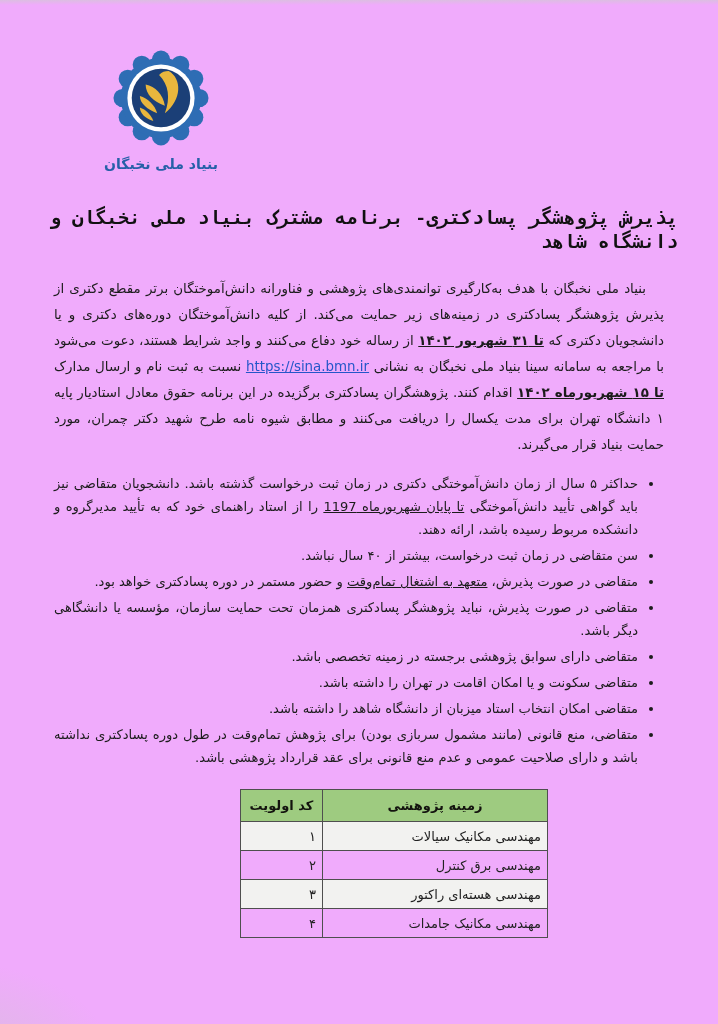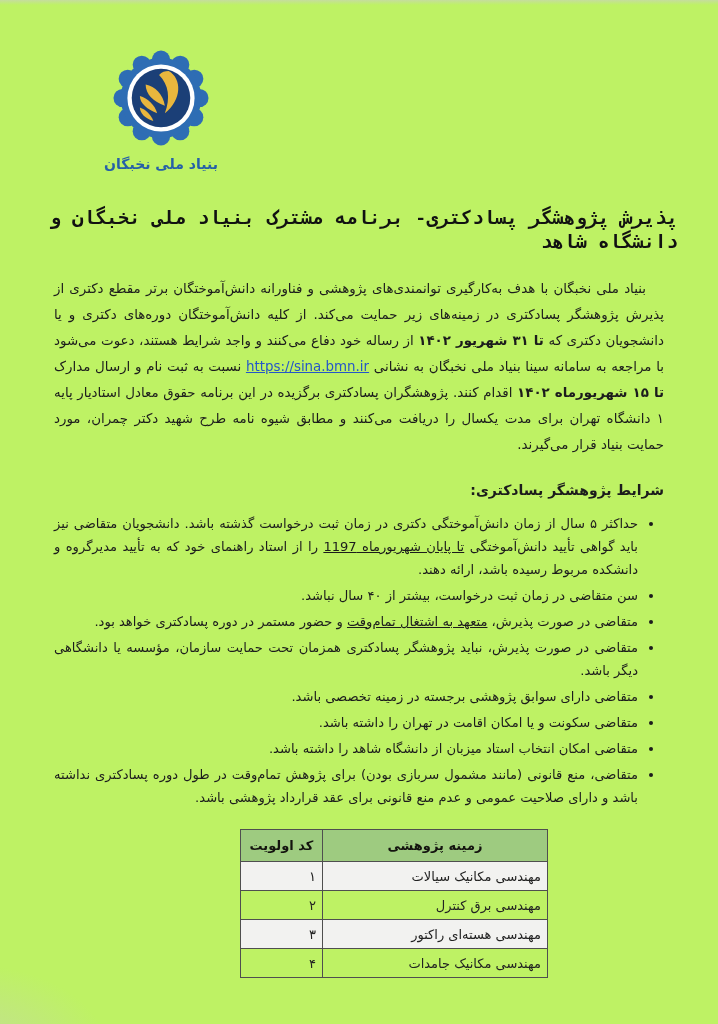--- a/index.html
+++ b/index.html
@@ -1,19 +1,19 @@
 <!DOCTYPE html>
 <html lang="fa" dir="rtl"><head>
 <meta charset="utf-8">
 <style>
   html,body{margin:0;padding:0;background:#ffffff;}
   .page{
     position:relative;
     width:718px;height:1024px;
-    background:#bef264;
+    background:#f0abfc;
     overflow:hidden;
     direction:rtl;
     font-family:"DejaVu Sans",sans-serif;
     color:#1c1c1c;
   }
   
   .scan-top{position:absolute;top:0;left:0;width:100%;height:5px;
     background:linear-gradient(to bottom,#cccccc,rgba(255,255,255,0));opacity:.55;}
   .scan-corner{position:absolute;left:-30px;bottom:-30px;width:140px;height:90px;
     background:radial-gradient(ellipse at left bottom,#c9c9c9,rgba(255,255,255,0) 70%);opacity:.5;}
@@ -40,21 +40,21 @@
   }
 
   
   .intro{
     margin:22px 54px 0;
     font-size:13.4px;
     line-height:26px;
     text-align:justify;
     text-indent:18px;
   }
-  .bu{font-weight:bold;}
+  .bu{font-weight:bold;text-decoration:underline;}
   .u{text-decoration:underline;}
   a.link{color:#2456c9;text-decoration:underline;direction:ltr;unicode-bidi:embed;}
 
   
   .section-heading{
     margin:24px 54px 0;
     font-weight:bold;
     font-size:14px;
   }
   ul.conditions{
@@ -136,21 +136,20 @@
     </div>
 
   </div>
 
   <h1 class="doc-title">پذیرش پژوهشگر پسادکتری- برنامه مشترک بنیاد ملی نخبگان و دانشگاه شاهد</h1>
 
   <p class="intro">
     <span>بنیاد ملی نخبگان با هدف به‌کارگیری توانمندی‌های پژوهشی و فناورانه دانش‌آموختگان برتر مقطع دکتری از پذیرش پژوهشگر پسادکتری در زمینه‌های زیر حمایت می‌کند. از کلیه دانش‌آموختگان دوره‌های دکتری و یا دانشجویان دکتری که </span><span class="bu">تا ۳۱ شهریور ۱۴۰۲</span><span> از رساله خود دفاع می‌کنند و واجد شرایط هستند، دعوت می‌شود با مراجعه به سامانه سینا بنیاد ملی نخبگان به نشانی </span><a class="link" href="#">https://sina.bmn.ir</a><span> نسبت به ثبت نام و ارسال مدارک </span><span class="bu">تا ۱۵ شهریورماه ۱۴۰۲</span><span> اقدام کنند. پژوهشگران پسادکتری برگزیده در این برنامه حقوق معادل استادیار پایه ۱ دانشگاه تهران برای مدت یکسال را دریافت می‌کنند و مطابق شیوه نامه طرح شهید دکتر چمران، مورد حمایت بنیاد قرار می‌گیرند.</span>
   </p>
 
-  <h2 class="section-heading">شرایط پژوهشگر پسادکتری:</h2>
 
   <ul class="conditions">
     <li><span>حداکثر ۵ سال از زمان دانش‌آموختگی دکتری در زمان ثبت درخواست گذشته باشد. دانشجویان متقاضی نیز باید گواهی تأیید دانش‌آموختگی </span><span class="u">تا پایان شهریورماه 1197</span><span> را از استاد راهنمای خود که به تأیید مدیرگروه و دانشکده مربوط رسیده باشد، ارائه دهند.</span></li>
     <li><span>سن متقاضی در زمان ثبت درخواست، بیشتر از ۴۰ سال نباشد.</span></li>
     <li><span>متقاضی در صورت پذیرش، </span><span class="u">متعهد به اشتغال تمام‌وقت</span><span> و حضور مستمر در دوره پسادکتری خواهد بود.</span></li>
     <li><span>متقاضی در صورت پذیرش، نباید پژوهشگر پسادکتری همزمان تحت حمایت سازمان، مؤسسه یا دانشگاهی دیگر باشد.</span></li>
     <li><span>متقاضی دارای سوابق پژوهشی برجسته در زمینه تخصصی باشد.</span></li>
     <li><span>متقاضی سکونت و یا امکان اقامت در تهران را داشته باشد.</span></li>
     <li><span>متقاضی امکان انتخاب استاد میزبان از دانشگاه شاهد را داشته باشد.</span></li>
     <li><span>متقاضی، منع قانونی (مانند مشمول سربازی بودن) برای پژوهش تمام‌وقت در طول دوره پسادکتری نداشته باشد و دارای صلاحیت عمومی و عدم منع قانونی برای عقد قرارداد پژوهشی باشد.</span></li>

